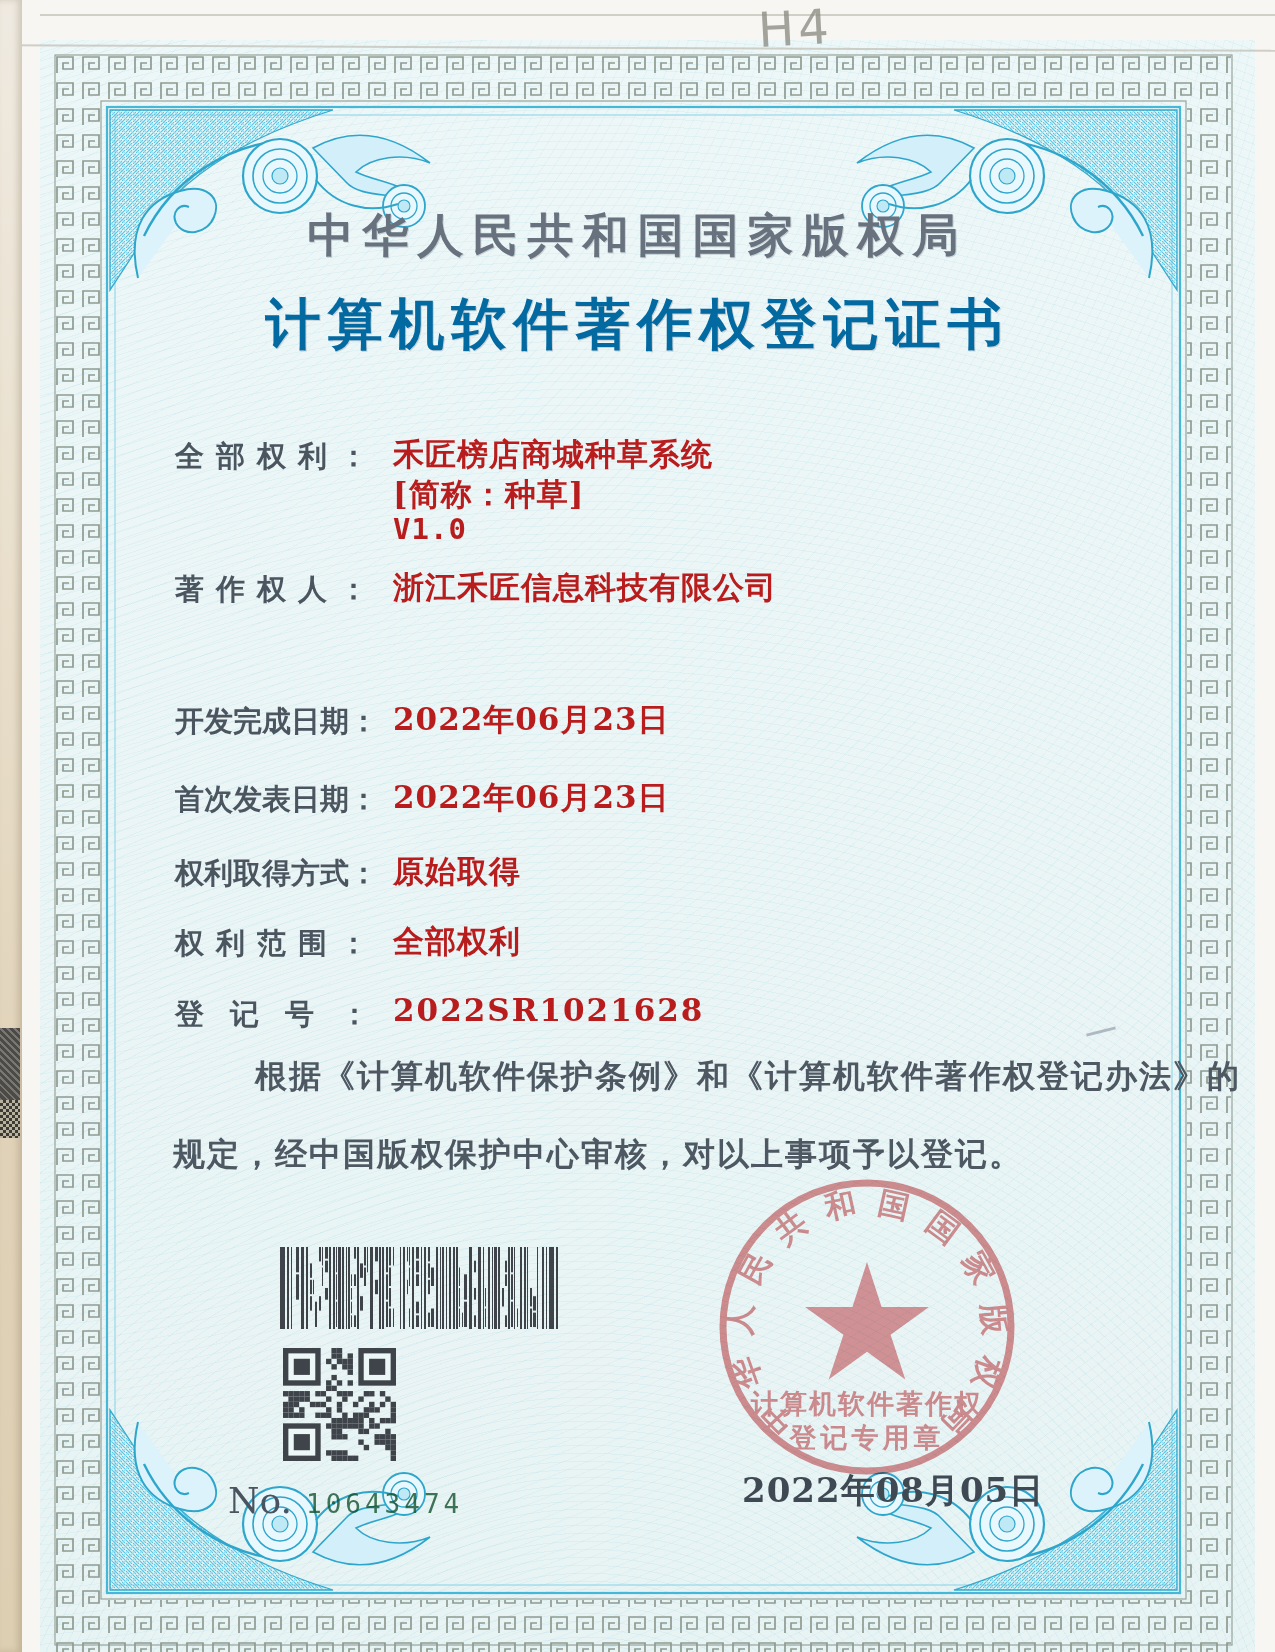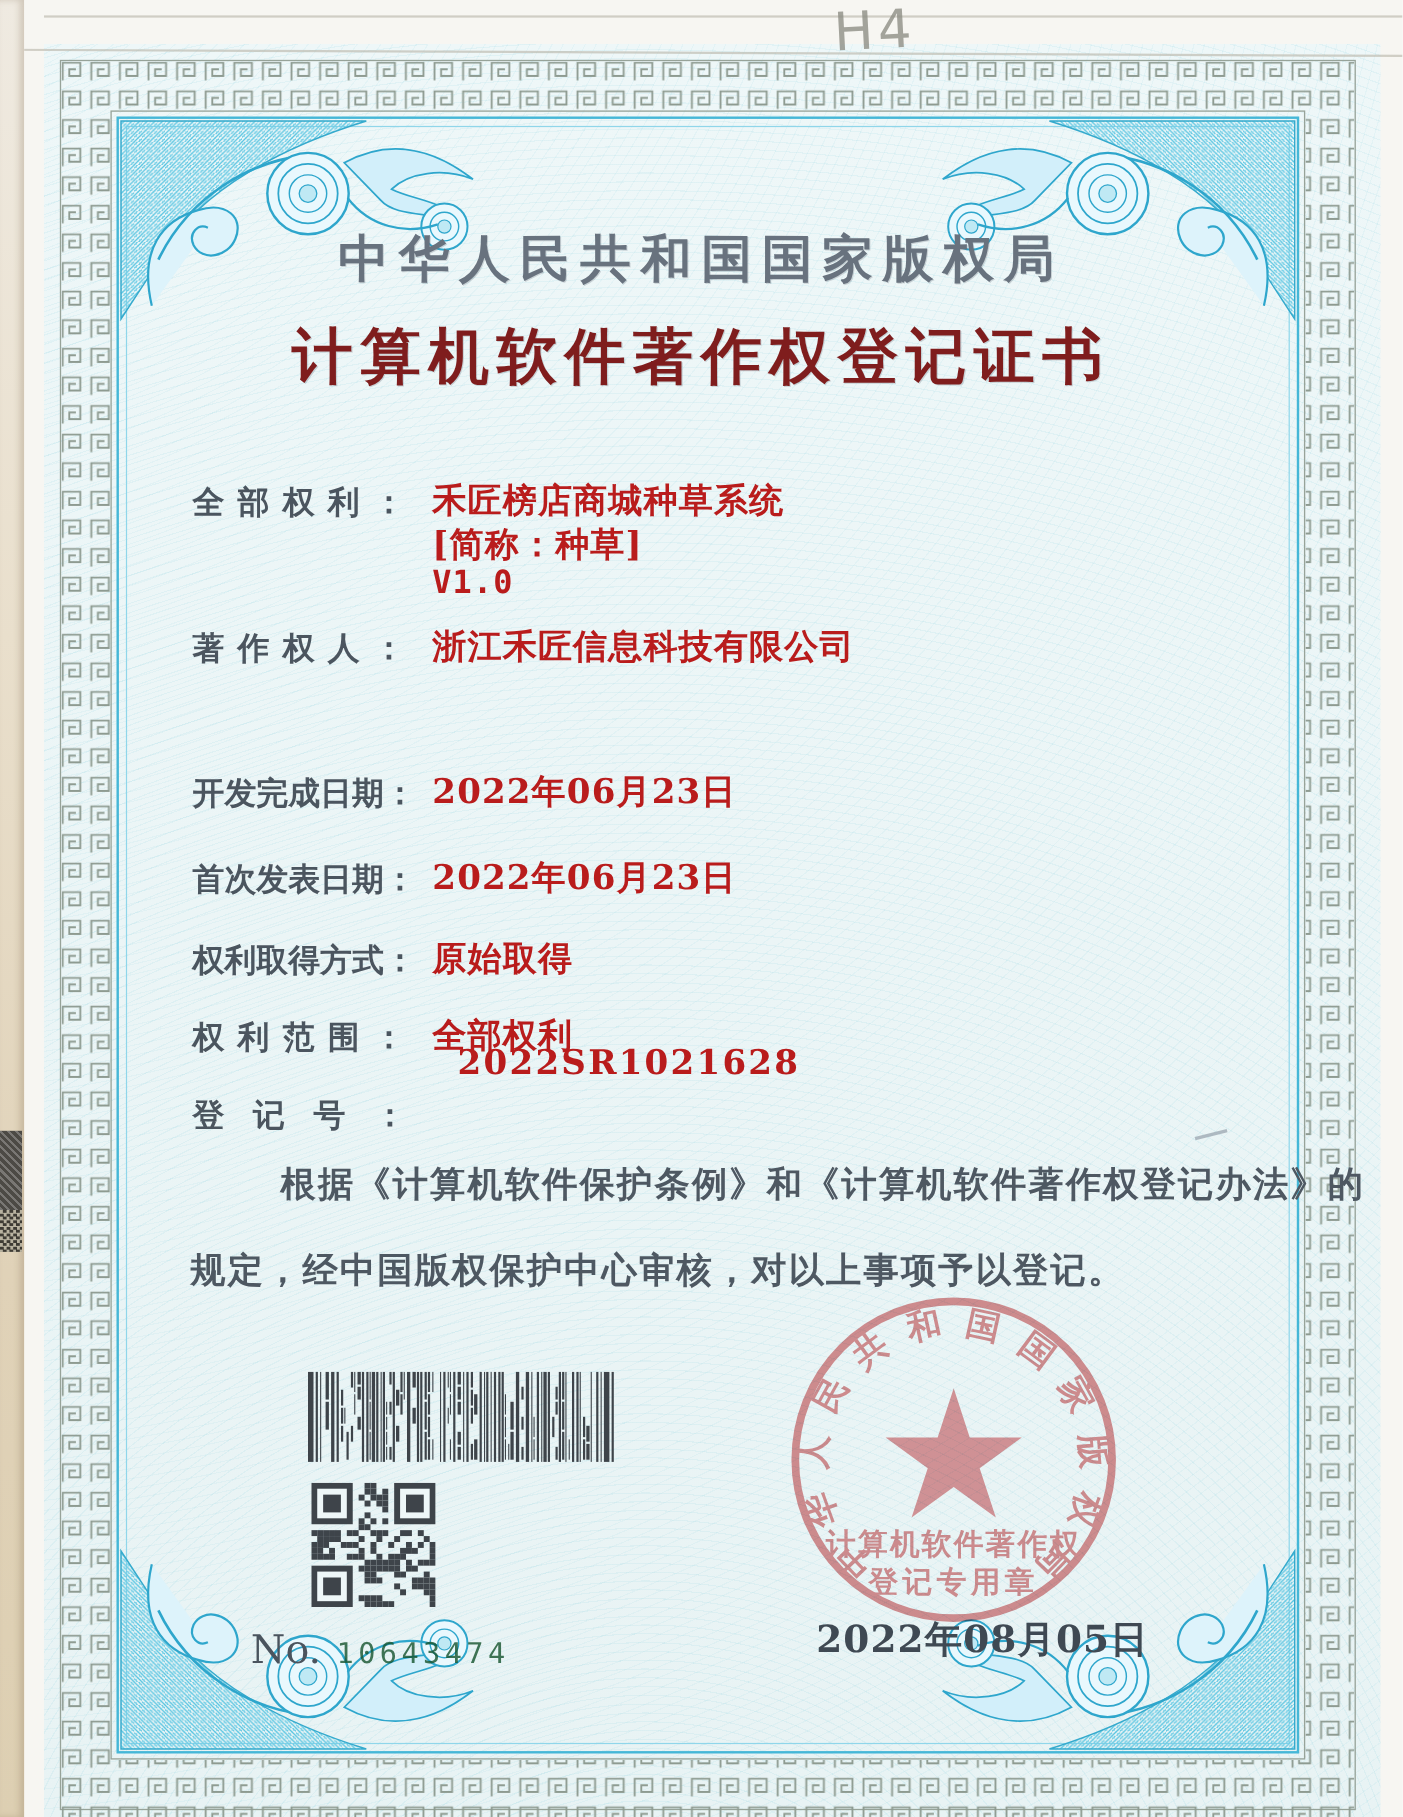--- a/index.html
+++ b/index.html
@@ -56,21 +56,21 @@
 
   
   .t{position:absolute;color:#4e5862;z-index:4;white-space:nowrap;}
   .title1{
     left:0;top:205px;width:1275px;text-align:center;
     font-size:46px;font-weight:bold;letter-spacing:9px;color:#68727e;
     text-shadow:1px 1px 0 rgba(90,100,110,.25);
   }
   .title2{
     left:0;top:288px;width:1275px;text-align:center;
-    font-size:55px;font-weight:bold;letter-spacing:7px;color:#7f1d1d;
+    font-size:55px;font-weight:bold;letter-spacing:7px;color:#0369a1;
     text-shadow:1px 1px 0 rgba(90,100,110,.25);
   }
   .certno{left:745px;top:372px;font-size:25px;font-weight:bold;color:#525c66;}
   .certno .val{margin-left:28px;}
 
   .row-label{
     position:absolute;left:175px;width:200px;
     font-size:29px;font-weight:bold;color:#4b555f;z-index:4;white-space:nowrap;
   }
   .ls4{letter-spacing:12px;}
@@ -172,21 +172,21 @@
   <div class="row-label" style="top:780px;">首次发表日期：</div>
   <div class="row-value" style="top:777px;">2022年06月23日</div>
 
   <div class="row-label" style="top:854px;">权利取得方式：</div>
   <div class="row-value" style="top:851px;">原始取得</div>
 
   <div class="row-label ls4" style="top:924px;">权利范围：</div>
   <div class="row-value" style="top:921px;">全部权利</div>
 
   <div class="row-label ls3" style="top:995px;">登记号：</div>
-  <div class="row-value" style="top:948px;letter-spacing:2px;margin-left:23px;">2022SR1021628</div>
+  <div class="row-value" style="top:992px;letter-spacing:2px;">2022SR1021628</div>
 
   <div class="stmt" style="left:255px;top:1055px;">根据《计算机软件保护条例》和《计算机软件著作权登记办法》的</div>
   <div class="stmt" style="left:173px;top:1133px;">规定，经中国版权保护中心审核，对以上事项予以登记。</div>
 
   <div class="codes" style="left:280px;top:1247px;">
     <svg id="barcode-svg" width="284" height="82" viewBox="0 0 284 82">
         <rect x="0" y="0" width="5" height="82" fill="#3e444a"></rect>
         <rect x="7" y="0" width="2" height="82" fill="#3e444a"></rect>
         <rect x="11" y="0" width="1" height="82" fill="#3e444a"></rect>
         <rect x="16" y="0" width="3" height="25.333333333333332" fill="#3e444a"></rect>

